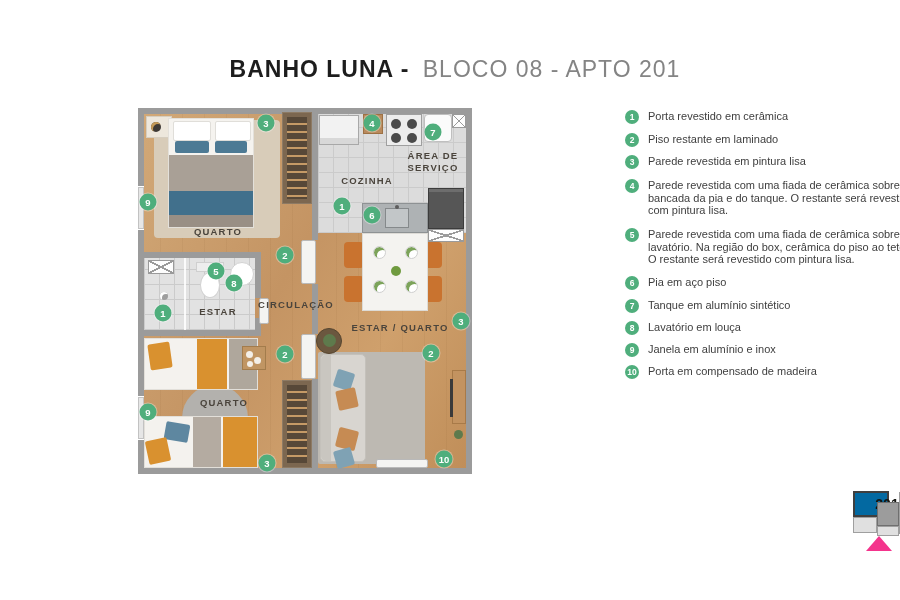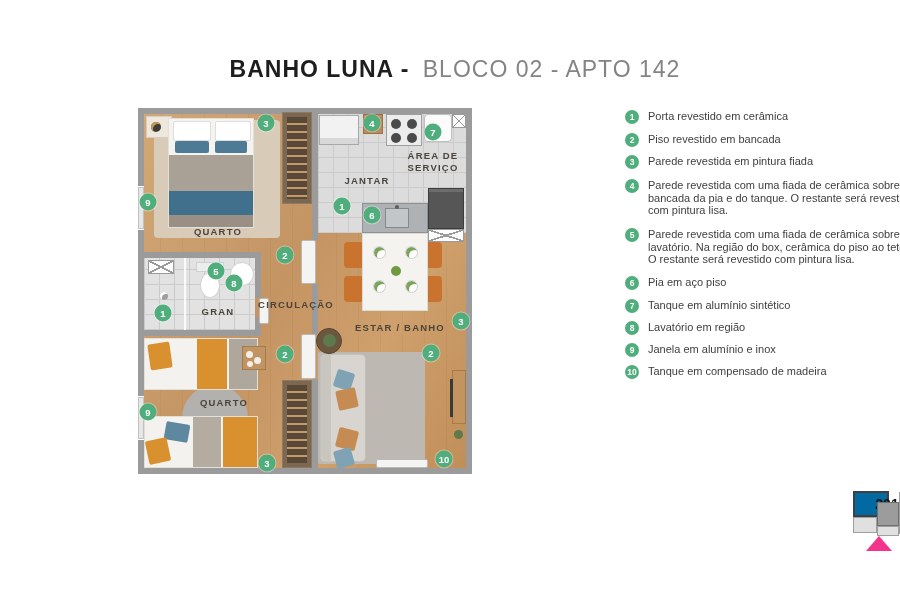--- a/index.html
+++ b/index.html
@@ -63,21 +63,21 @@
             border-bottom:15px solid #f4348c; }
 
   
   .f { position:absolute; }
 </style>
 </head>
 <body>
 
 <div class="title">
   <span class="brand">BANHO LUNA -</span>
-  <span class="unit">BLOCO 02 - APTO 142</span>
+  <span class="unit">BLOCO 08 - APTO 201</span>
 </div>
 
 <div class="plan">
   <div class="wood"></div>
 
   <div class="tile" style="left:180px;top:6px;width:148px;height:119px;"></div>
   <div class="tile" style="left:6px;top:150px;width:111px;height:72px;background-color:#e2e2e2;"></div>
   <div class="rug" style="left:16px;top:12px;width:126px;height:118px;"></div>
   <div class="rug" style="left:180px;top:244px;width:107px;height:112px;background:#bdb9b2;border-radius:2px;"></div>
   <div class="rug" style="left:44px;top:277px;width:66px;height:66px;border-radius:50%;background:#b3b1ad;"></div>
@@ -192,34 +192,34 @@
     <div class="f" style="left:-3px;top:8px;width:3px;height:38px;background:#3a3a3a;"></div>
   </div>
   <div class="f" style="left:316px;top:322px;width:9px;height:9px;border-radius:50%;background:#5e7a4c;"></div>
 </div>
 
 <div id="room-labels">
     <div class="room-label" style="left: 218px; top: 232px;">
       <div>QUARTO</div>
     </div>
     <div class="room-label" style="left: 367px; top: 181px;">
-      <div>JANTAR</div>
+      <div>COZINHA</div>
     </div>
     <div class="room-label" style="left: 433px; top: 162px;">
       <div>ÁREA DE</div>
       <div>SERVIÇO</div>
     </div>
     <div class="room-label" style="left: 218px; top: 312px;">
-      <div>GRAN</div>
+      <div>ESTAR</div>
     </div>
     <div class="room-label" style="left: 296px; top: 305px;">
       <div>CIRCULAÇÃO</div>
     </div>
     <div class="room-label" style="left: 400px; top: 328px;">
-      <div>ESTAR / BANHO</div>
+      <div>ESTAR / QUARTO</div>
     </div>
     <div class="room-label" style="left: 224px; top: 403px;">
       <div>QUARTO</div>
     </div>
   </div>
 <div id="plan-markers">
     <div class="marker" style="left: 266px; top: 123px;">3</div>
     <div class="marker" style="left: 372px; top: 123px;">4</div>
     <div class="marker" style="left: 433px; top: 132px;">7</div>
     <div class="marker" style="left: 148px; top: 202px;">9</div>
@@ -240,27 +240,27 @@
 <div id="legend">
     <div class="legend-row" style="top: 110px;">
       <div class="legend-badge">1</div>
       <div class="legend-text">
         <div>Porta revestido em cerâmica</div>
       </div>
     </div>
     <div class="legend-row" style="top: 133px;">
       <div class="legend-badge">2</div>
       <div class="legend-text">
-        <div>Piso revestido em bancada</div>
+        <div>Piso restante em laminado</div>
       </div>
     </div>
     <div class="legend-row" style="top: 155px;">
       <div class="legend-badge">3</div>
       <div class="legend-text">
-        <div>Parede revestida em pintura fiada</div>
+        <div>Parede revestida em pintura lisa</div>
       </div>
     </div>
     <div class="legend-row" style="top: 179px;">
       <div class="legend-badge">4</div>
       <div class="legend-text">
         <div>Parede revestida com uma fiada de cerâmica sobre a</div>
         <div>bancada da pia e do tanque. O restante será revestido</div>
         <div>com pintura lisa.</div>
       </div>
     </div>
@@ -280,33 +280,33 @@
     </div>
     <div class="legend-row" style="top: 299px;">
       <div class="legend-badge">7</div>
       <div class="legend-text">
         <div>Tanque em alumínio sintético</div>
       </div>
     </div>
     <div class="legend-row" style="top: 321px;">
       <div class="legend-badge">8</div>
       <div class="legend-text">
-        <div>Lavatório em região</div>
+        <div>Lavatório em louça</div>
       </div>
     </div>
     <div class="legend-row" style="top: 343px;">
       <div class="legend-badge">9</div>
       <div class="legend-text">
         <div>Janela em alumínio e inox</div>
       </div>
     </div>
     <div class="legend-row" style="top: 365px;">
       <div class="legend-badge">10</div>
       <div class="legend-text">
-        <div>Tanque em compensado de madeira</div>
+        <div>Porta em compensado de madeira</div>
       </div>
     </div>
   </div>
 
 <div class="keyplan">
   <div class="kp-sq kp-green" style="left:10px;top:21px;width:27px;height:26px;">201</div>
   <div class="kp-sq kp-dark" style="left:34px;top:32px;width:22px;height:24px;"></div>
   <div class="kp-sq" style="left:56px;top:22px;width:28px;height:22px;"></div>
   <div class="kp-sq" style="left:10px;top:47px;width:24px;height:16px;"></div>
   <div class="kp-sq" style="left:34px;top:56px;width:22px;height:10px;"></div>

